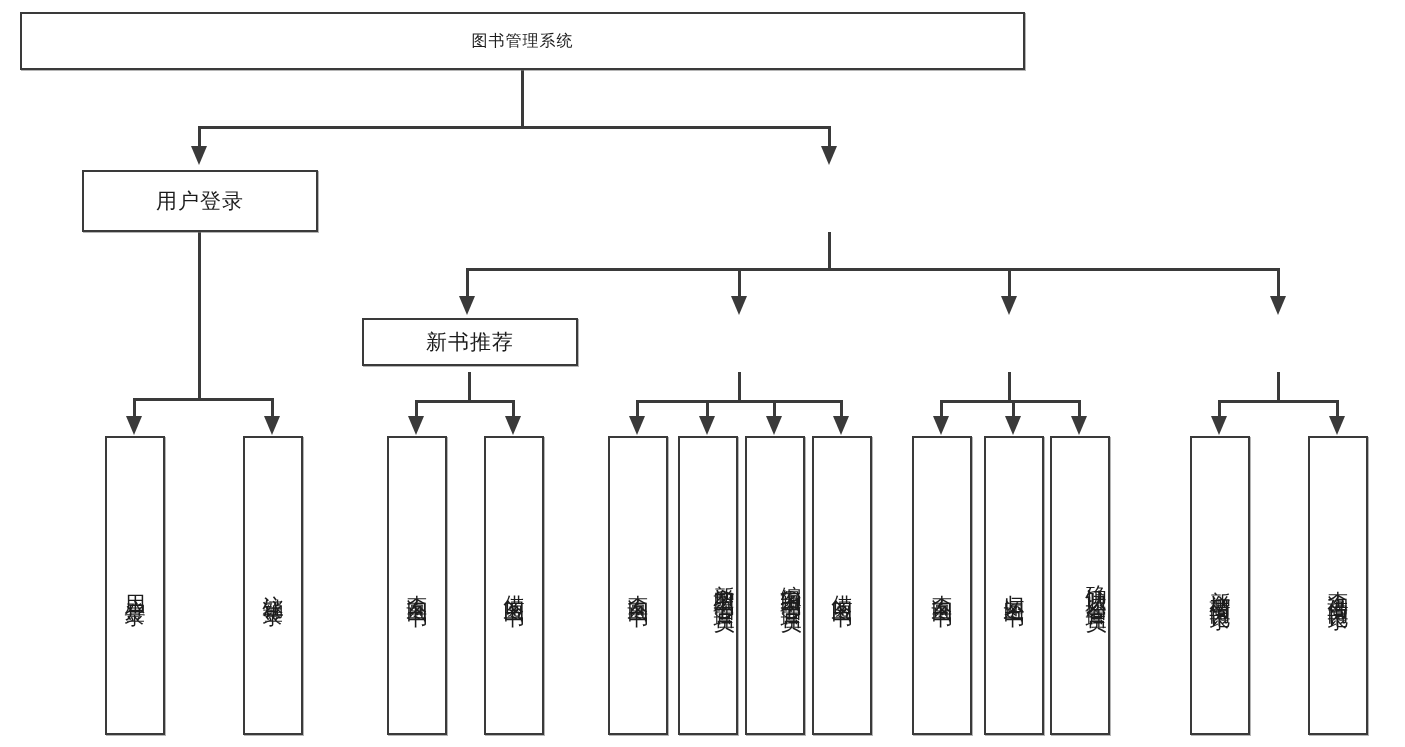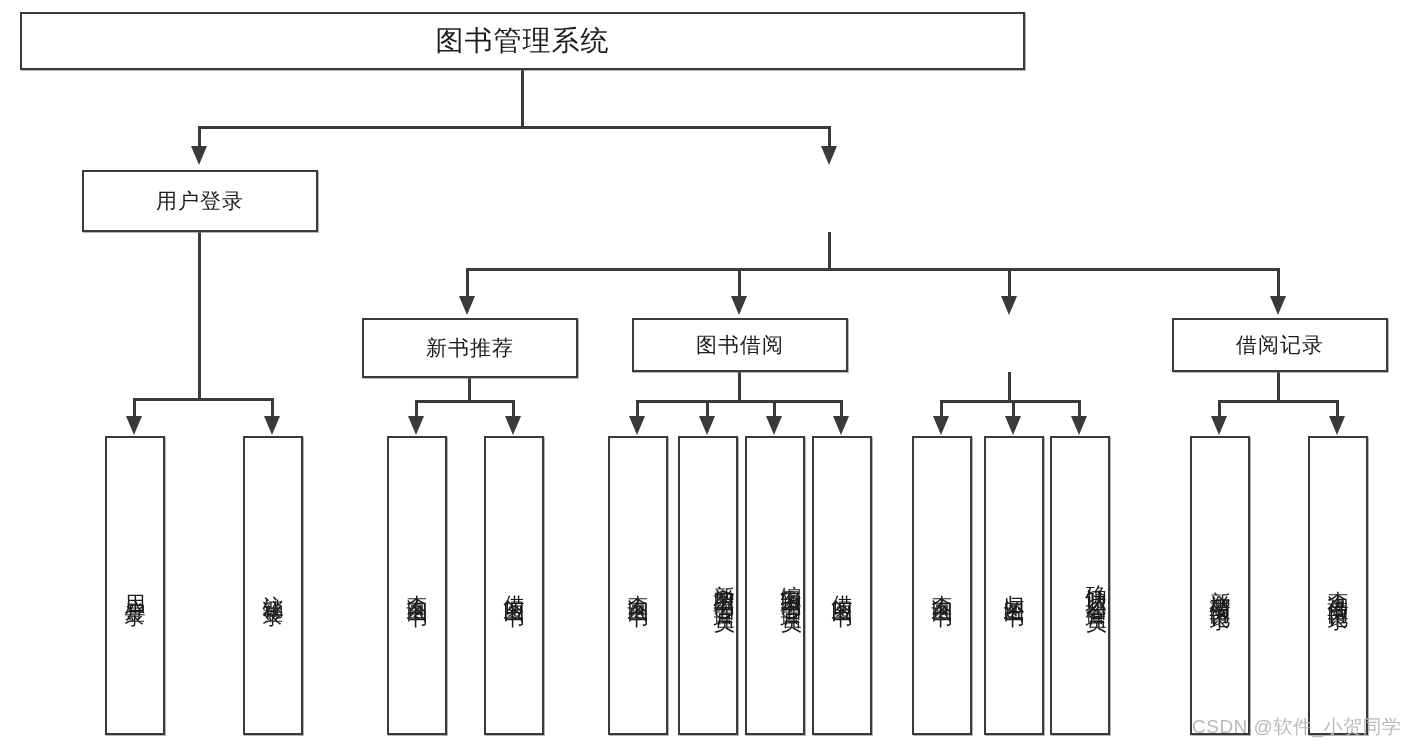--- a/index.html
+++ b/index.html
@@ -30,21 +30,21 @@
     color: #1c1c1c;
     box-shadow: 1px 1px 0 rgba(120,120,120,0.55);
   }
   .node.h {
     font-size: 21px;
     letter-spacing: 1px;
     line-height: 1.2;
     white-space: nowrap;
   }
   .node.root {
-    font-size: 28px;
+    font-size: 16px;
     text-align: right;
   }
   
   .node.v {
     writing-mode: vertical-rl;
     text-orientation: upright;
     font-size: 21px;
     letter-spacing: 4px;
     line-height: 1.15;
     padding: 4px 0;
@@ -137,37 +137,34 @@
   <div class="lh" style="left:1218px; top:400px; width:120px; height:3px;"></div>
   <div class="lv" style="left:1218px; top:400px; width:3px; height:16px;"></div>
   <div class="arrow" style="left:1211px; top:416px;"></div>
   <div class="lv" style="left:1336px; top:400px; width:3px; height:16px;"></div>
   <div class="arrow" style="left:1329px; top:416px;"></div>
 
   <div class="node h root" style="left:20px; top:12px; width:1005px; height:58px;">图书管理系统</div>
 
   <div class="node h" style="left:82px; top:170px; width:236px; height:62px;">用户登录</div>
 
-  <div class="node h" style="left:362px; top:318px; width:216px; height:60px;">新书推荐</div>
-  <div class="node h" style="left:632px; top:318px; width:216px; height:54px;">图书借阅</div>
-  <div class="node h" style="left:1172px; top:318px; width:216px; height:54px;">借阅记录</div>
+  <div class="node h" style="left:362px; top:318px; width:216px; height:48px;">新书推荐</div>
 
   <div class="node v" style="left:105px; top:436px; width:60px; height:299px;">用户登录</div>
   <div class="node v" style="left:243px; top:436px; width:60px; height:299px;">注销登录</div>
 
   <div class="node v" style="left:387px; top:436px; width:60px; height:299px;">查询图书</div>
   <div class="node v" style="left:484px; top:436px; width:60px; height:299px;">借阅图书</div>
 
   <div class="node v" style="left:608px; top:436px; width:60px; height:299px;">查询图书</div>
   <div class="node v" style="left:678px; top:436px; width:60px; height:299px; align-items:flex-start;">新增图书（管理员）</div>
   <div class="node v" style="left:745px; top:436px; width:60px; height:299px; align-items:flex-start;">编辑图书（管理员）</div>
   <div class="node v" style="left:812px; top:436px; width:60px; height:299px;">借阅图书</div>
 
   <div class="node v" style="left:912px; top:436px; width:60px; height:299px;">查询图书</div>
   <div class="node v" style="left:984px; top:436px; width:60px; height:299px;">归还图书</div>
   <div class="node v" style="left:1050px; top:436px; width:60px; height:299px; align-items:flex-start;">确认归还（管理员）</div>
 
   <div class="node v" style="left:1190px; top:436px; width:60px; height:299px;">新增借阅记录</div>
   <div class="node v" style="left:1308px; top:436px; width:60px; height:299px;">查询借阅记录</div>
 
-  <div id="watermark" style="left:1192px; top:714px;">CSDN @软件_小贺同学</div>
 
 </div>
 
 </body></html>

